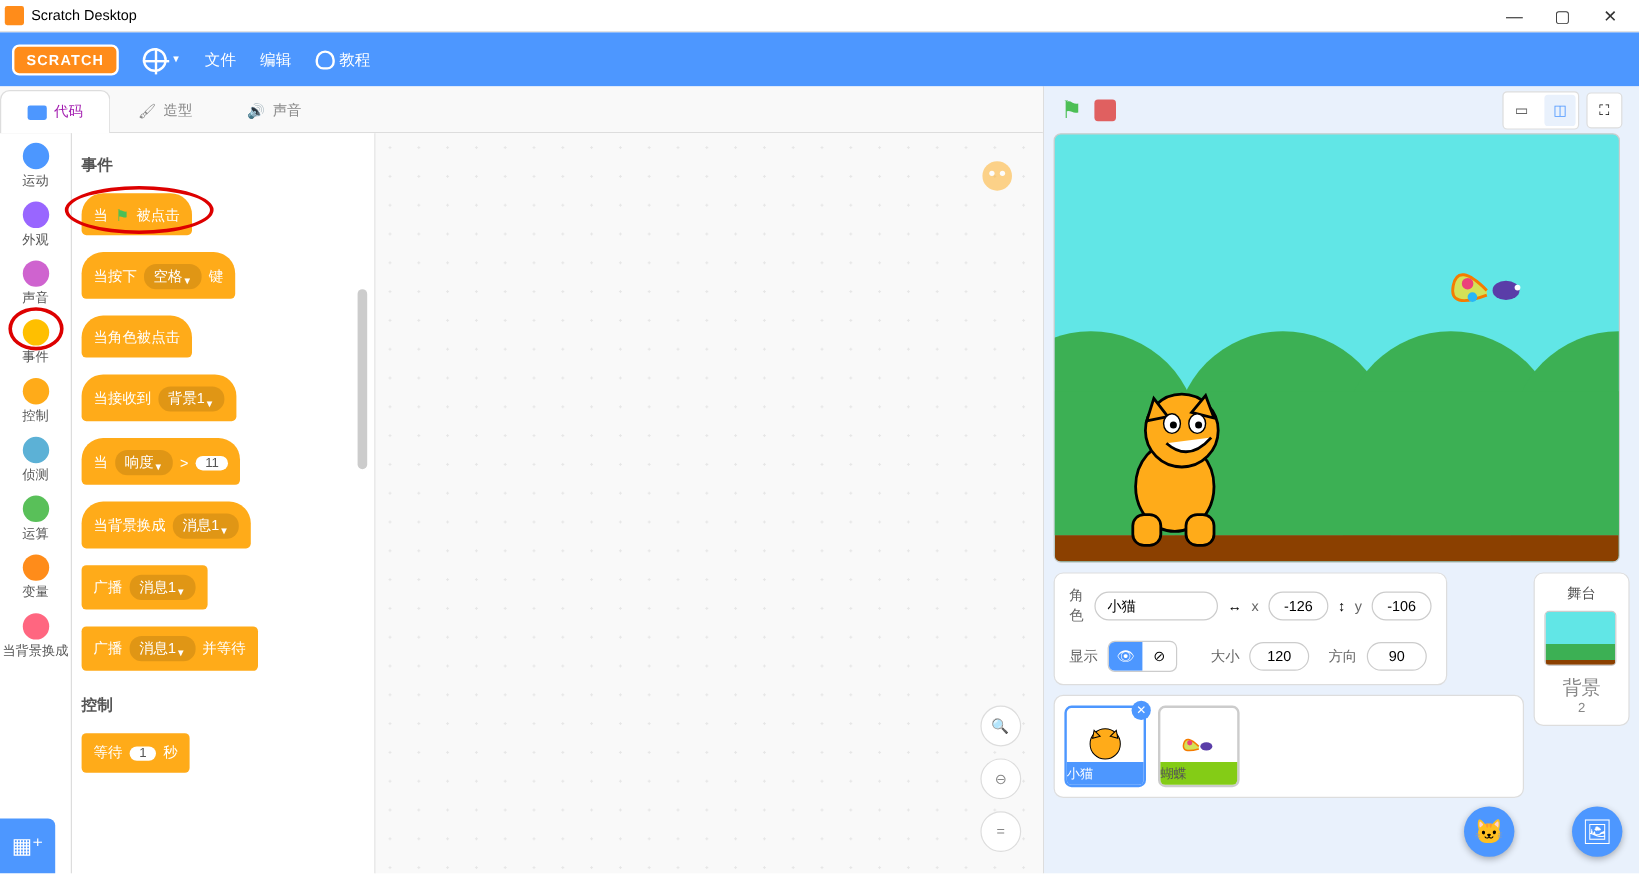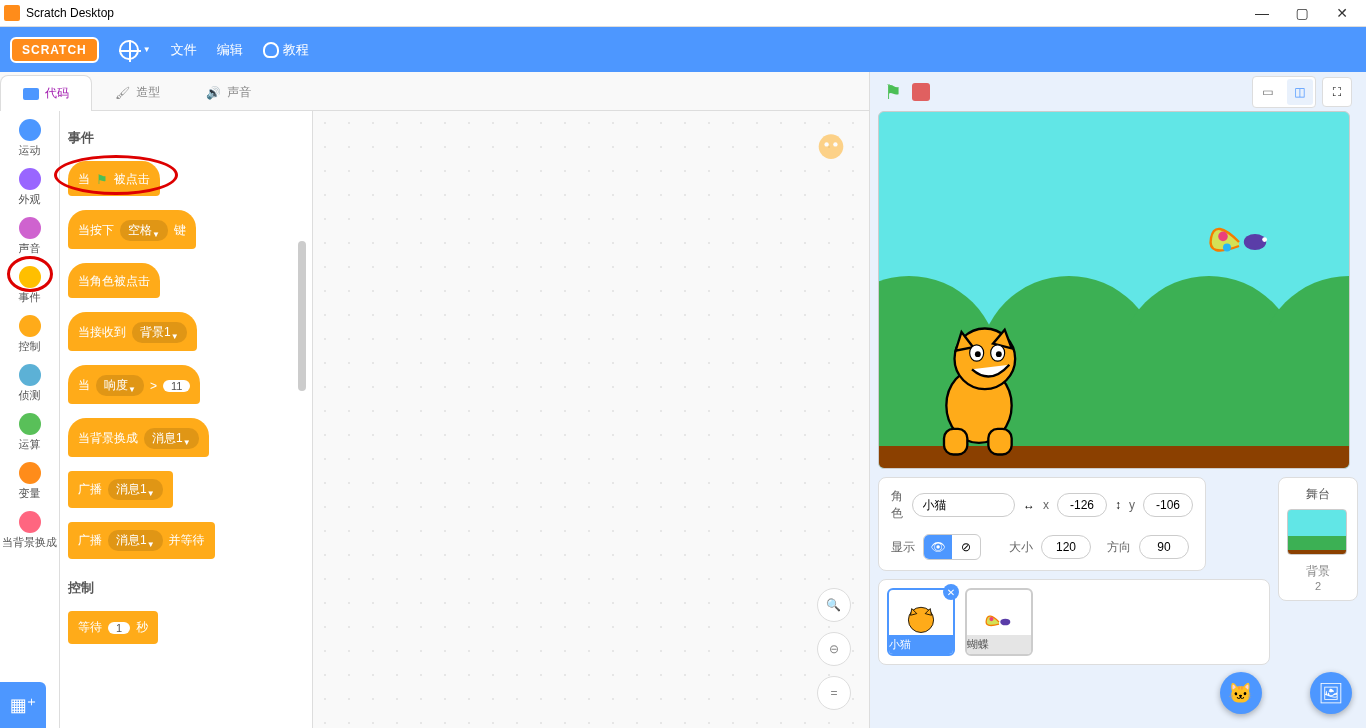--- a/index.html
+++ b/index.html
@@ -60,21 +60,21 @@
 .showbtns{display:flex;border:1px solid #ccc;border-radius:6px;overflow:hidden;}
 .showbtn{width:28px;height:24px;display:flex;align-items:center;justify-content:center;}
 .showbtn.active{background:#4d97ff;color:#fff;}
 .stagepanel{width:80px;margin:8px 8px 8px 0;background:#fff;border:1px solid #ddd;border-radius:8px;padding:8px;text-align:center;}
 .stagepanel .stthumb{width:60px;height:46px;border:1px solid #ccc;border-radius:4px;background:linear-gradient(#61e6e6 60%,#3cb054 60%,#3cb054 90%,#8b4000 90%);}
 .bottomrow{display:flex;}
 .spritelist{margin:0 8px 8px;background:#fff;border:1px solid #ddd;border-radius:8px;padding:8px;display:flex;gap:10px;width:392px;position:relative;min-height:78px;}
 .sprite{width:68px;height:68px;border:2px solid #ccc;border-radius:6px;display:flex;flex-direction:column;align-items:center;justify-content:center;font-size:11px;position:relative;}
 .sprite.selected{border-color:#4d97ff;}
 .sprite .lbl{position:absolute;bottom:0;left:0;right:0;background:#4d97ff;color:#fff;padding:2px 0;border-radius:0 0 4px 4px;}
-.sprite .lbl.gray{background:#e5e5e5;color:#555;}
+.sprite .lbl.gray{background:#84cc16;color:#555;}
 .closebadge{position:absolute;top:-6px;right:-6px;width:16px;height:16px;background:#4d97ff;border-radius:50%;color:#fff;font-size:10px;display:flex;align-items:center;justify-content:center;}
 .fab{position:absolute;width:42px;height:42px;border-radius:50%;background:#4d97ff;color:#fff;display:flex;align-items:center;justify-content:center;font-size:20px;box-shadow:0 2px 6px rgba(0,0,0,0.3);}
 .extbtn{position:absolute;left:0;bottom:0;width:46px;height:46px;background:#4d97ff;color:#fff;display:flex;align-items:center;justify-content:center;font-size:18px;border-radius:0 6px 0 0;}
 .redcircle{position:absolute;border:3px solid #d00;border-radius:50%;pointer-events:none;}
 .cat-svg{width:42px;height:42px;}
 .tri{font-size:8px;}
 .spright{display:flex;flex-direction:column;position:relative;}
 </style>
 </head>
 <body>
@@ -336,21 +336,21 @@
                 <circle cx="32" cy="28" r="5" fill="#ec407a"></circle>
               </svg>
             <div class="lbl gray">蝴蝶</div>
           </div>
         </div>
       </div>
       <div class="spright">
         <div class="stagepanel">
           <div style="font-size:12px;color:#555;margin-bottom:6px">舞台</div>
           <div class="stthumb"></div>
-          <div style="font-size:12px;color:#888;margin-top:8px">背景</div>
+          <div style="font-size:16px;color:#888;margin-top:8px">背景</div>
           <div style="font-size:11px;color:#888">2</div>
         </div>
       </div>
     </div>
 
     <div class="fab" style="right:104px;bottom:14px">🐱</div>
     <div class="fab" style="right:14px;bottom:14px">🖼</div>
   </div>
 </div>
 

